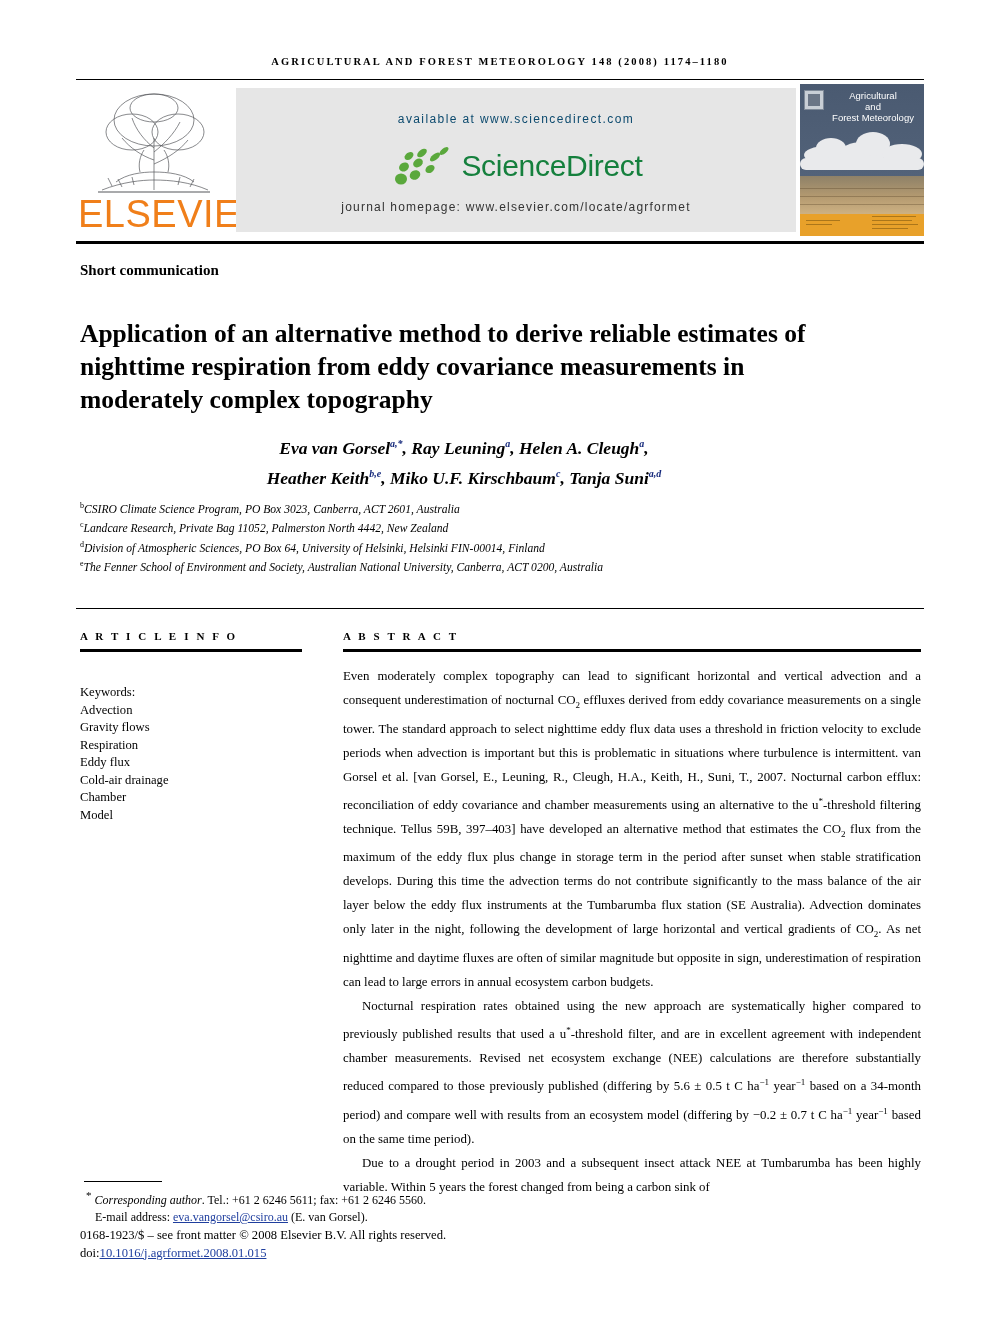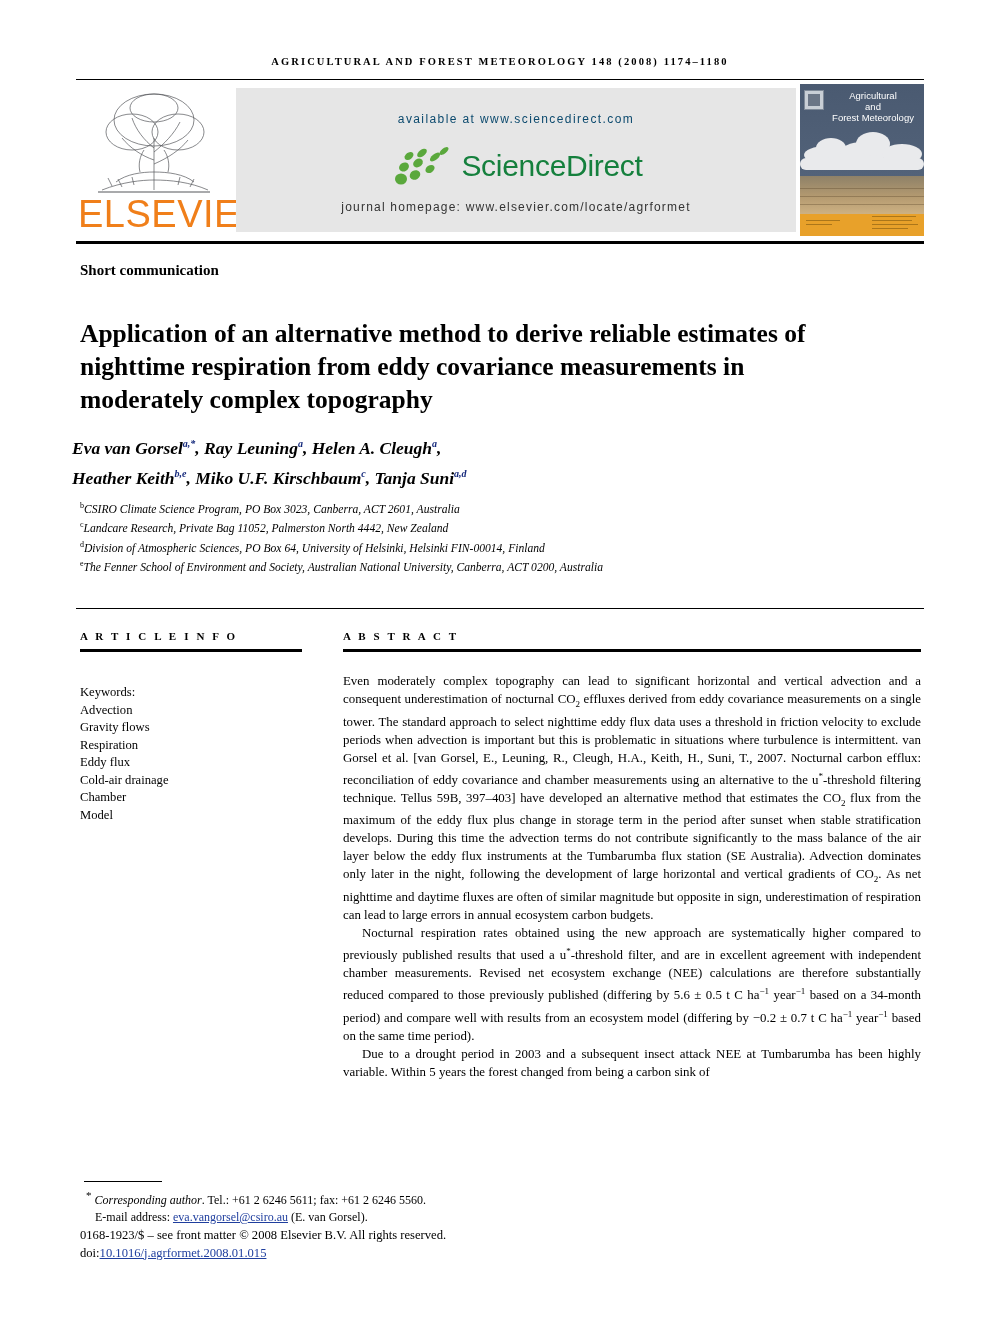--- a/index.html
+++ b/index.html
@@ -206,27 +206,28 @@
     position: absolute;
     left: 80px; top: 300px;
     width: 740px;
     font-family: "Liberation Serif", serif;
     font-weight: bold;
     font-size: 25.5px;
     line-height: 33px;
   }
   .authors {
     position: absolute;
-    left: 72px; top: 431px;
+    left: 84px; top: 431px;
     width: 760px;
     font-family: "Liberation Serif", serif;
     font-style: italic;
     font-weight: bold;
     font-size: 17.5px;
     line-height: 26px;
+    text-align: center;
   }
   .authors sup {
     font-size: 10px;
     color: #15297c;
     font-weight: bold;
     vertical-align: super;
   }
   .affils {
     position: absolute;
     left: 80px; top: 498px;
@@ -277,24 +278,24 @@
     line-height: 17.5px;
   }
   .info-block .ital { font-style: italic; }
   .kw-block {
     margin-top: 32px;
     font-family: "Liberation Serif", serif;
     font-size: 12.6px;
     line-height: 17.5px;
   }
   .abs-body {
-    margin-top: 20px;
+    margin-top: 12px;
     font-family: "Liberation Serif", serif;
     font-size: 12.9px;
-    line-height: 18px;
+    line-height: 24px;
     text-align: justify;
   }
   .abs-body p { margin: 0; text-indent: 0; }
   .abs-body p.indent { text-indent: 19px; }
   .abs-body sub { font-size: 9px; vertical-align: sub; }
   .abs-body sup { font-size: 9px; vertical-align: super; }
 
   
   .foot-rule {
     position: absolute;

